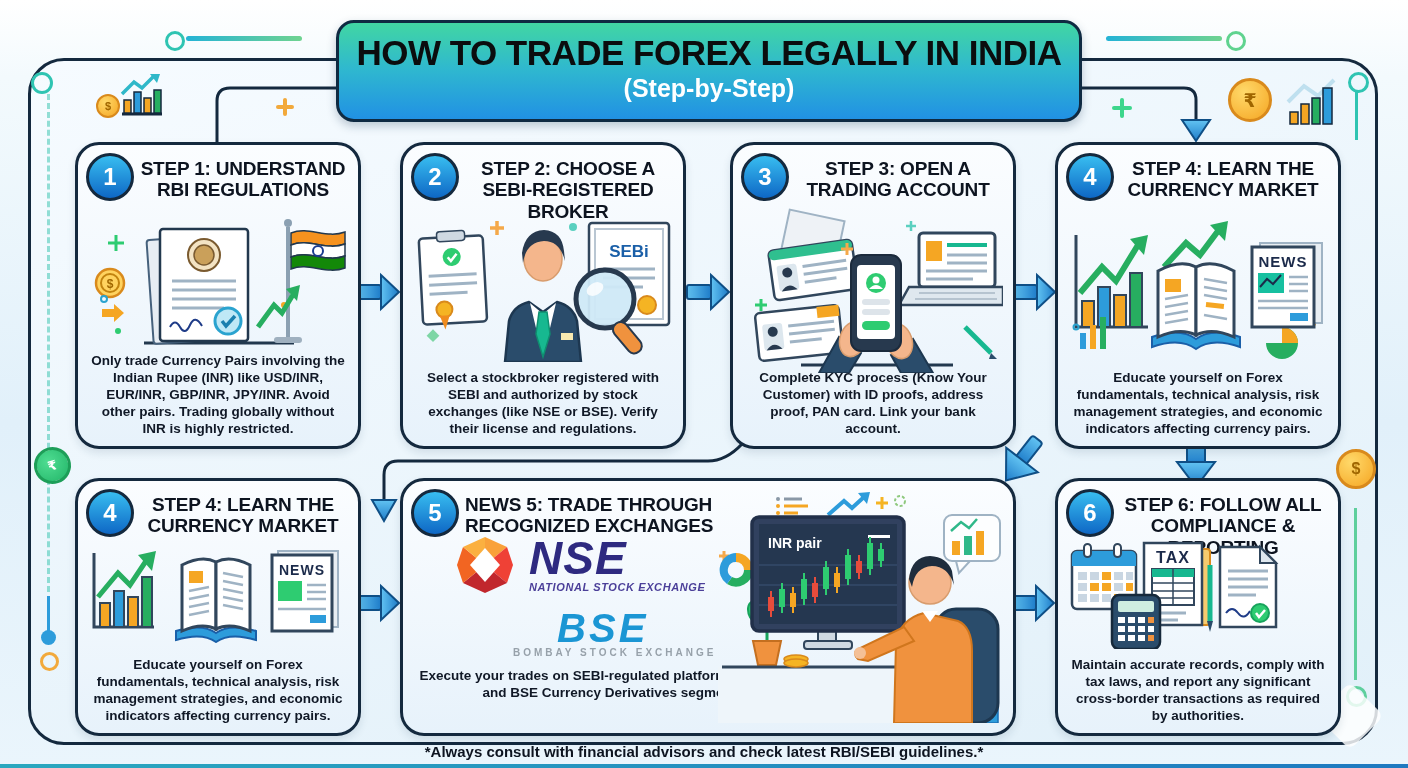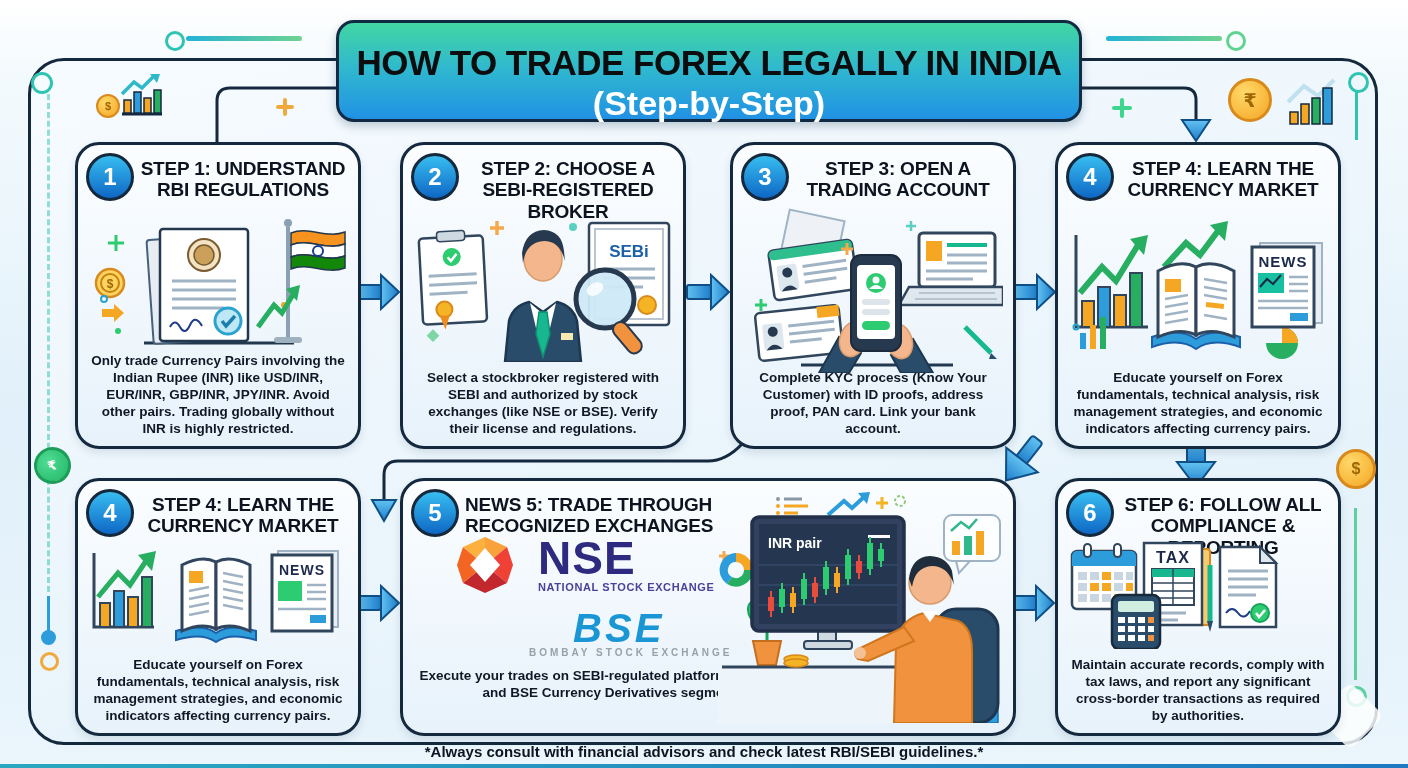--- a/index.html
+++ b/index.html
@@ -7,41 +7,41 @@
   .stage{position:relative;width:1408px;height:768px;overflow:hidden;
     background:linear-gradient(180deg,#ffffff 0%,#f3fafd 10%,#e1f0fa 55%,#eaf5fc 100%);}
   .frame{position:absolute;left:28px;top:58px;width:1344px;height:681px;
     border:3px solid #14293e;border-radius:36px;
     background:linear-gradient(165deg,#f6fbff 0%,#e1f0f9 100%);z-index:1;}
   
   .banner{position:absolute;left:336px;top:20px;width:740px;height:96px;z-index:6;
     border:3px solid #0f2a42;border-radius:18px;
     background:linear-gradient(180deg,#41d6a3 0%,#2fb8cf 48%,#2191e4 100%);
     box-shadow:0 4px 10px rgba(20,50,80,.25);text-align:center;}
-  .banner-title{margin-top:20px;font-size:35px;font-weight:800;letter-spacing:-.5px;color:#0b0d0e;}
-  .banner-sub{font-size:34px;font-weight:700;color:#ffffff;margin-top:1px;}
+  .banner-title{margin-top:10px;font-size:35px;font-weight:800;letter-spacing:-.5px;color:#0b0d0e;}
+  .banner-sub{font-size:25px;font-weight:700;color:#ffffff;margin-top:1px;}
   
   .card{position:absolute;border:3px solid #14293e;border-radius:24px;z-index:3;
     background:linear-gradient(180deg,#fbfdff 0%,#e7f2fb 100%);
     box-shadow:0 4px 9px rgba(25,55,85,.12);}
   .badge{position:absolute;top:8px;left:8px;width:42px;height:42px;border-radius:50%;
     border:3px solid #14293e;background:linear-gradient(180deg,#38bdf0,#0e67c5);
     color:#fff;font-size:24px;font-weight:700;display:flex;align-items:center;justify-content:center;}
   .ctitle{position:absolute;top:13px;left:58px;right:8px;text-align:center;
     font-size:19px;font-weight:800;line-height:1.13;color:#0d1420;letter-spacing:-.2px;}
   .ctitle.left{text-align:left;left:62px;right:190px;}
   .cdesc{position:absolute;left:12px;right:12px;bottom:9px;text-align:center;
     font-size:13.5px;font-weight:700;line-height:1.26;color:#101826;}
   .cillus{position:absolute;}
   svg text{font-family:"Liberation Sans","DejaVu Sans",sans-serif;}
   
-  .nse-row{position:absolute;left:52px;top:54px;display:flex;align-items:center;gap:23px;}
+  .nse-row{position:absolute;left:52px;top:54px;display:flex;align-items:center;gap:14px;font-style:italic;}
   .nse-abbr{font-size:46px;font-weight:800;color:#2e2a80;line-height:.95;letter-spacing:1px;}
   .nse-sub{font-size:11px;font-weight:700;color:#4b3f99;letter-spacing:.6px;}
-  .bse-block{position:absolute;left:102px;top:128px;text-align:center;}
+  .bse-block{position:absolute;left:86px;top:128px;text-align:center;}
   .bse-abbr{font-size:40px;font-weight:800;font-style:italic;color:#1b96d4;letter-spacing:3px;line-height:.95;}
   .bse-sub{font-size:10px;font-weight:700;color:#97a1aa;letter-spacing:3px;margin-left:24px;}
   .c5desc{position:absolute;left:14px;top:186px;width:396px;text-align:center;
     font-size:13.5px;font-weight:700;line-height:1.26;color:#101826;}
   
   .ring{position:absolute;border-radius:50%;border:3px solid #2fc4b2;background:transparent;z-index:2;}
   .plus{position:absolute;z-index:2;}
   .plus::before,.plus::after{content:"";position:absolute;background:currentColor;border-radius:2px;}
   .plus::before{left:50%;top:0;width:4px;height:100%;transform:translateX(-50%);}
   .plus::after{top:50%;left:0;height:4px;width:100%;transform:translateY(-50%);}

